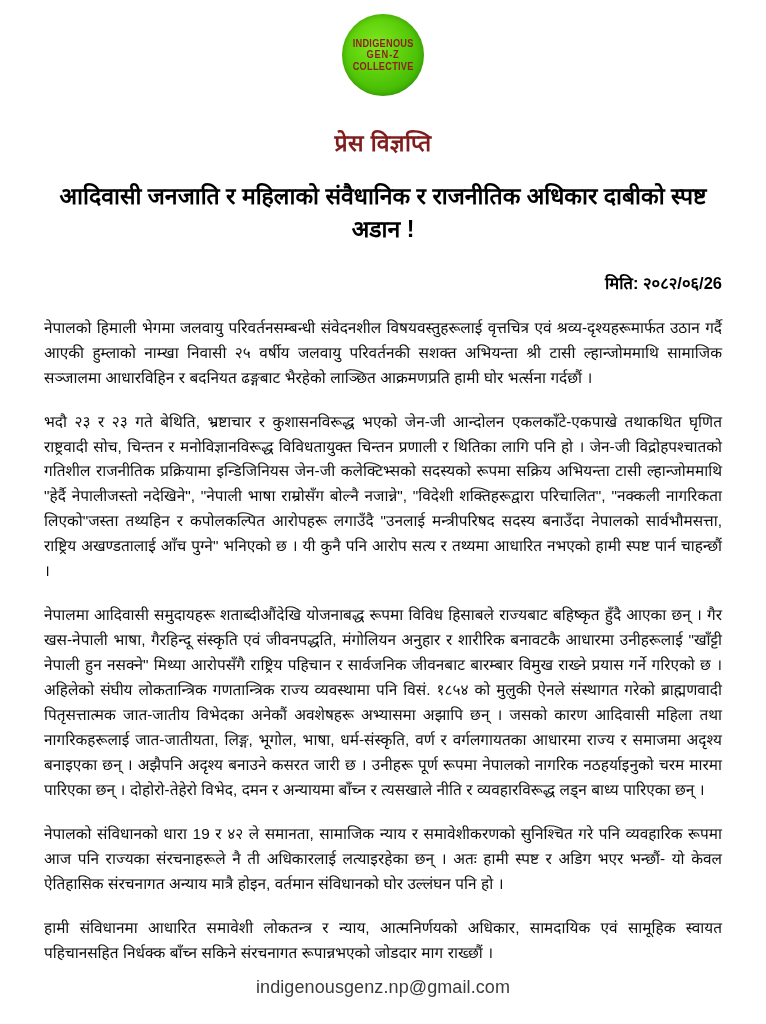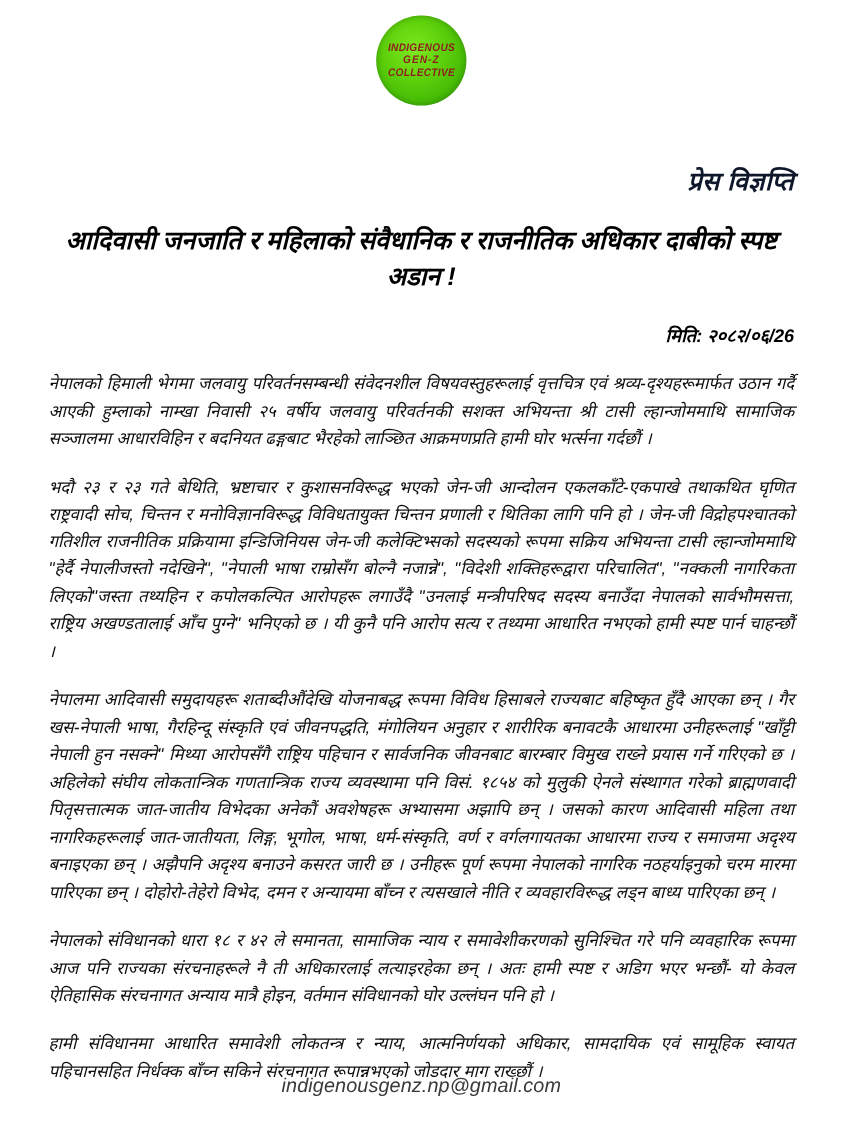--- a/index.html
+++ b/index.html
@@ -12,21 +12,20 @@
     color: #0a0a0a;
   }
   .page {
     position: relative;
     width: 766px;
     height: 1024px;
     margin: 0 auto;
     background: #ffffff;
     overflow: hidden;
     box-sizing: border-box;
-    font-style: italic;
   }
 
   
   .logo-wrap {
     width: 100%;
     display: flex;
     justify-content: center;
     padding-top: 14px;
   }
   .logo {
@@ -54,25 +53,25 @@
   }
   .logo-line.l2 { font-size: 10px; letter-spacing: 1px; }
 
   
   .doc {
     padding: 0 44px 0 44px;
     box-sizing: border-box;
   }
 
   .press-title {
-    margin-top: 52px;
-    text-align: right;
+    margin-top: 30px;
+    text-align: center;
     font-size: 23px;
     font-weight: bold;
-    color: #0f172a;
+    color: #7f1d1d;
     letter-spacing: 0.4px;
   }
 
   .subtitle {
     margin-top: 22px;
     text-align: center;
     font-size: 23px;
     font-weight: bold;
     color: #000;
     line-height: 1.45;
@@ -132,21 +131,21 @@
     <div class="press-title">प्रेस विज्ञप्ति</div>
 
     <div class="subtitle">आदिवासी जनजाति र महिलाको संवैधानिक र राजनीतिक अधिकार दाबीको स्पष्ट अडान !</div>
 
     <div class="date-line">मिति: २०८२/०६/26</div>
 
     <div class="body-text">
       <p class="para">नेपालको हिमाली भेगमा जलवायु परिवर्तनसम्बन्धी संवेदनशील विषयवस्तुहरूलाई वृत्तचित्र एवं श्रव्य-दृश्यहरूमार्फत उठान गर्दै आएकी हुम्लाको नाम्खा निवासी २५ वर्षीय जलवायु परिवर्तनकी सशक्त अभियन्ता श्री टासी ल्हान्जोममाथि सामाजिक सञ्जालमा आधारविहिन र बदनियत ढङ्गबाट भैरहेको लाञ्छित आक्रमणप्रति हामी घोर भर्त्सना गर्दछौं ।</p>
       <p class="para">भदौ २३ र २३ गते बेथिति, भ्रष्टाचार र कुशासनविरूद्ध भएको जेन-जी आन्दोलन एकलकाँटे-एकपाखे तथाकथित घृणित राष्ट्रवादी सोच, चिन्तन र मनोविज्ञानविरूद्ध विविधतायुक्त चिन्तन प्रणाली र थितिका लागि पनि हो । जेन-जी विद्रोहपश्चातको गतिशील राजनीतिक प्रक्रियामा इन्डिजिनियस जेन-जी कलेक्टिभ्सको सदस्यको रूपमा सक्रिय अभियन्ता टासी ल्हान्जोममाथि "हेर्दै नेपालीजस्तो नदेखिने", "नेपाली भाषा राम्रोसँग बोल्नै नजान्ने", "विदेशी शक्तिहरूद्वारा परिचालित", "नक्कली नागरिकता लिएको"जस्ता तथ्यहिन र कपोलकल्पित आरोपहरू लगाउँदै "उनलाई मन्त्रीपरिषद सदस्य बनाउँदा नेपालको सार्वभौमसत्ता, राष्ट्रिय अखण्डतालाई आँच पुग्ने" भनिएको छ । यी कुनै पनि आरोप सत्य र तथ्यमा आधारित नभएको हामी स्पष्ट पार्न चाहन्छौं ।</p>
       <p class="para">नेपालमा आदिवासी समुदायहरू शताब्दीऔंदेखि योजनाबद्ध रूपमा विविध हिसाबले राज्यबाट बहिष्कृत हुँदै आएका छन् । गैर खस-नेपाली भाषा, गैरहिन्दू संस्कृति एवं जीवनपद्धति, मंगोलियन अनुहार र शारीरिक बनावटकै आधारमा उनीहरूलाई "खाँट्टी नेपाली हुन नसक्ने" मिथ्या आरोपसँगै राष्ट्रिय पहिचान र सार्वजनिक जीवनबाट बारम्बार विमुख राख्ने प्रयास गर्ने गरिएको छ । अहिलेको संघीय लोकतान्त्रिक गणतान्त्रिक राज्य व्यवस्थामा पनि विसं. १८५४ को मुलुकी ऐनले संस्थागत गरेको ब्राह्मणवादी पितृसत्तात्मक जात-जातीय विभेदका अनेकौं अवशेषहरू अभ्यासमा अझापि छन् । जसको कारण आदिवासी महिला तथा नागरिकहरूलाई जात-जातीयता, लिङ्ग, भूगोल, भाषा, धर्म-संस्कृति, वर्ण र वर्गलगायतका आधारमा राज्य र समाजमा अदृश्य बनाइएका छन् । अझैपनि अदृश्य बनाउने कसरत जारी छ । उनीहरू पूर्ण रूपमा नेपालको नागरिक नठहर्याइनुको चरम मारमा पारिएका छन् । दोहोरो-तेहेरो विभेद, दमन र अन्यायमा बाँच्न र त्यसखाले नीति र व्यवहारविरूद्ध लड्न बाध्य पारिएका छन् ।</p>
-      <p class="para">नेपालको संविधानको धारा १८ र ४२ ले समानता, सामाजिक न्याय र समावेशीकरणको सुनिश्चित गरे पनि व्यवहारिक रूपमा आज पनि राज्यका संरचनाहरूले नै ती अधिकारलाई लत्याइरहेका छन् । अतः हामी स्पष्ट र अडिग भएर भन्छौं- यो केवल ऐतिहासिक संरचनागत अन्याय मात्रै होइन, वर्तमान संविधानको घोर उल्लंघन पनि हो ।</p>
+      <p class="para">नेपालको संविधानको धारा 19 र ४२ ले समानता, सामाजिक न्याय र समावेशीकरणको सुनिश्चित गरे पनि व्यवहारिक रूपमा आज पनि राज्यका संरचनाहरूले नै ती अधिकारलाई लत्याइरहेका छन् । अतः हामी स्पष्ट र अडिग भएर भन्छौं- यो केवल ऐतिहासिक संरचनागत अन्याय मात्रै होइन, वर्तमान संविधानको घोर उल्लंघन पनि हो ।</p>
       <p class="para">हामी संविधानमा आधारित समावेशी लोकतन्त्र र न्याय, आत्मनिर्णयको अधिकार, सामदायिक एवं सामूहिक स्वायत पहिचानसहित निर्धक्क बाँच्न सकिने संरचनागत रूपान्नभएको जोडदार माग राख्छौं ।</p>
     </div>
 
   </div>
 
   <div class="footer">
     <span class="footer-email">indigenousgenz.np@gmail.com</span>
   </div>
 
 </div>

